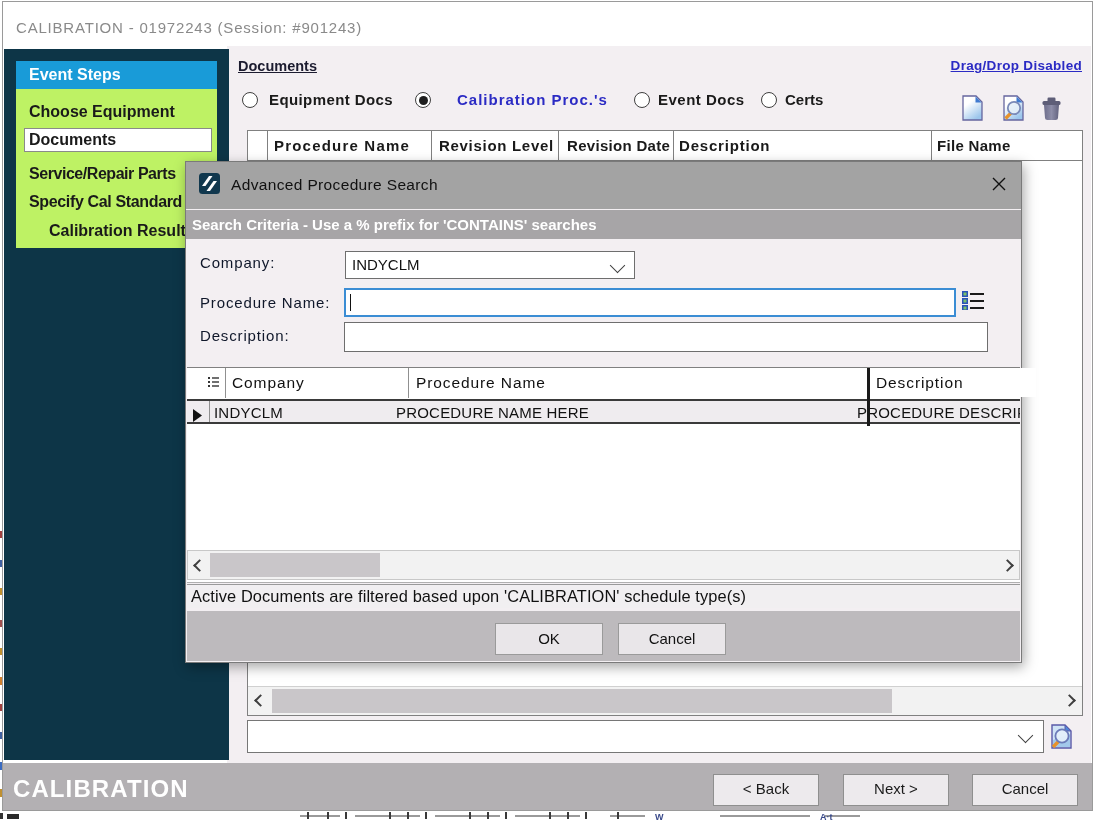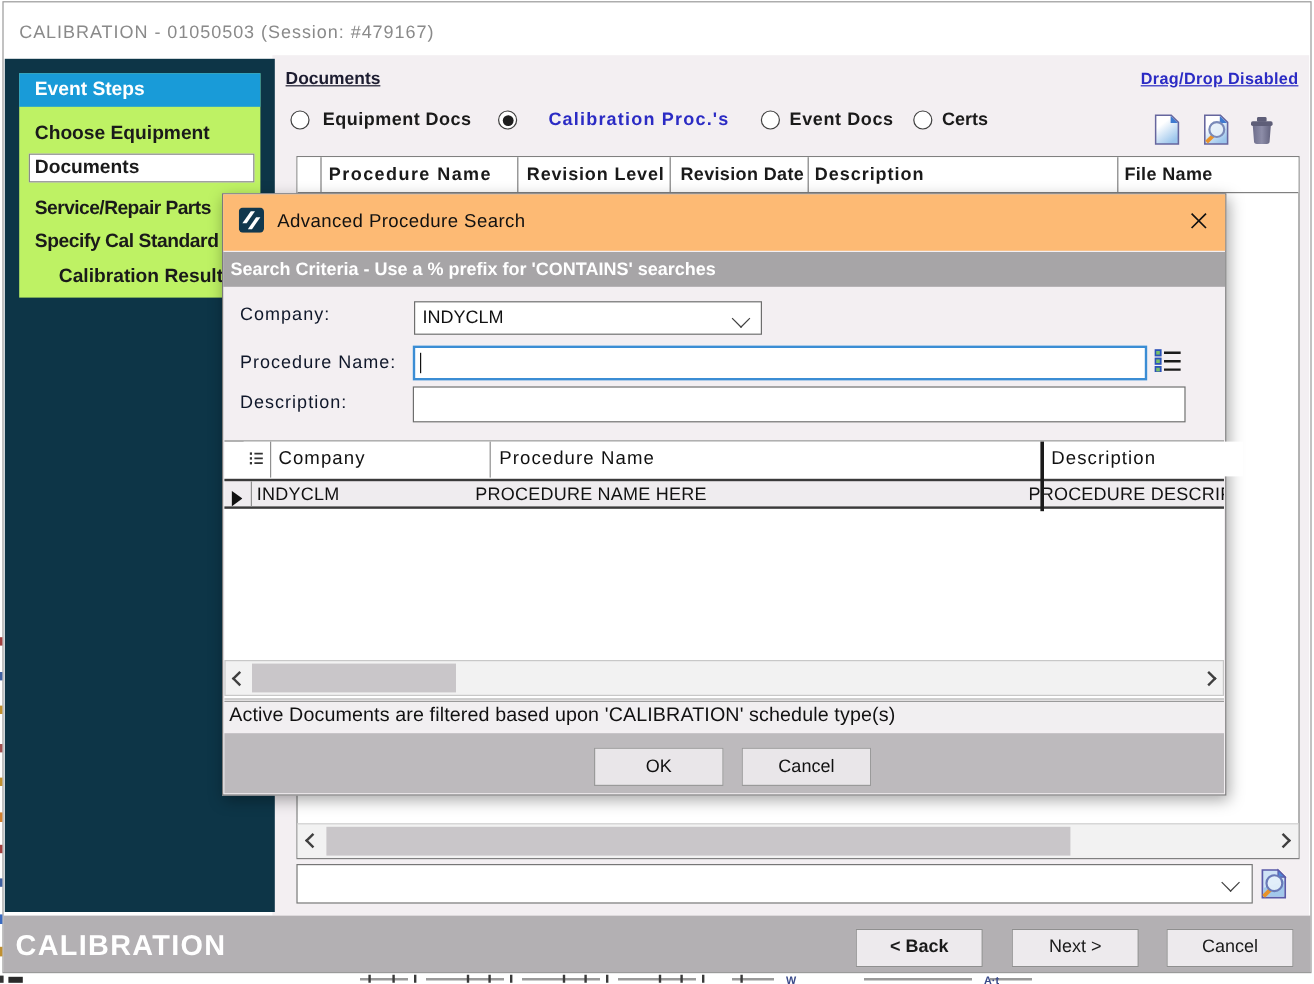--- a/index.html
+++ b/index.html
@@ -36,21 +36,21 @@
 .chev{position:absolute;width:10px;height:10px;border-left:1.7px solid #404040;border-bottom:1.7px solid #404040;
   transform:rotate(-45deg);}
 
 .bbar{left:3px;top:763px;width:1089px;height:47px;background:#b3b0b3;}
 .bbar .cap{position:absolute;left:10px;top:12px;font-size:24px;font-weight:bold;color:#fff;letter-spacing:1.1px;}
 .btn{position:absolute;background:#edeaed;border:1px solid #8f8f8f;font-size:15px;color:#1a1a1a;
   text-align:center;line-height:28px;}
 
 .dlg{left:185px;top:161px;width:835px;height:500px;background:#f3eff2;border:1px solid #7a7a7a;
   box-shadow:2px 4px 12px rgba(0,0,0,0.35);}
-.dtitle{left:0;top:0;width:835px;height:47px;background:#fdba74;}
+.dtitle{left:0;top:0;width:835px;height:47px;background:#a3a3a3;}
 .dtext{position:absolute;left:45px;top:14px;font-size:15.5px;color:#111;letter-spacing:0.35px;}
 .gband{left:0;top:48px;width:835px;height:29px;background:#a7a5a7;color:#fff;font-weight:bold;
   font-size:15px;line-height:29px;padding-left:6px;box-sizing:border-box;}
 .dlbl{left:14px;font-size:15px;color:#0f172a;white-space:nowrap;letter-spacing:0.85px;}
 .dd{left:159px;top:89px;width:282px;height:26px;background:#fff;border:1px solid #6e6e6e;
   font-size:15px;color:#111;line-height:26px;padding-left:6px;box-sizing:content-box;}
 .pninput{left:158px;top:126px;width:608px;height:25px;background:#fff;border:2px solid #3b8dd4;}
 .dscinput{left:158px;top:160px;width:642px;height:28px;background:#fff;border:1px solid #6e6e6e;}
 
 .dgrid{left:1px;top:205px;width:833px;height:214px;background:#fff;border-top:1px solid #808080;border-bottom:1px solid #b0b0b0;}
@@ -62,21 +62,21 @@
 .gsep{position:absolute;top:0;width:1px;background:#909090;}
 .dstat{left:1px;top:422px;width:833px;height:24px;background:#f1eff1;border-top:1px solid #9a9a9a;
   font-size:16.4px;color:#111;line-height:23px;padding-left:4px;box-sizing:border-box;letter-spacing:0.1px;}
 .dfoot{left:1px;top:449px;width:833px;height:50px;background:#bdbabd;}
 .dbtn{position:absolute;top:12px;width:108px;height:32px;background:#e9e6e9;border:1px solid #9a9a9a;
   font-size:15px;color:#111;text-align:center;line-height:29px;box-sizing:border-box;}
 </style>
 </head>
 <body>
 <div class="abs win"></div>
-<div class="abs titletext">CALIBRATION - 01050503 (Session: #479167)</div>
+<div class="abs titletext">CALIBRATION - 01972243 (Session: #901243)</div>
 <div class="abs mainbg"></div>
 <div class="abs sidebar">
   <div class="abs menubox">
     <div class="abs menuhead">Event Steps</div>
     <div class="abs mi" style="top:42px;">Choose Equipment</div>
     <div class="abs docbox">Documents</div>
     <div class="abs mi" style="top:104px;letter-spacing:-0.45px;">Service/Repair Parts</div>
     <div class="abs mi" style="top:132px;letter-spacing:-0.35px;">Specify Cal Standard</div>
     <div class="abs mi" style="top:161px;margin-left:20px;">Calibration Results</div>
   </div>
@@ -151,21 +151,21 @@
 <svg class="abs" style="left:1049px;top:723px;" width="26" height="27" viewBox="0 0 26 27">
   <path d="M3 2 L16 2 L22 8 L22 25 L3 25 Z" fill="#cfe3f6" stroke="#5a5aa8" stroke-width="1.4"></path>
   <path d="M16 2 L16 8 L22 8 Z" fill="#4f86d8" stroke="#5a5aa8" stroke-width="1"></path>
   <path d="M4 24 L21 24 L21 11 L4 17 Z" fill="#9cc4ea" opacity="0.9"></path>
   <line x1="4" y1="24" x2="10" y2="18" stroke="#e8922a" stroke-width="3.4"></line>
   <circle cx="13" cy="13" r="6.6" fill="#e4f0fa" fill-opacity="0.92" stroke="#6a7ab8" stroke-width="1.8"></circle>
 </svg>
 
 <div class="abs bbar">
   <div class="cap">CALIBRATION</div>
-  <div class="btn" style="left:710px;top:11px;width:104px;height:30px;font-weight:bold;">&lt; Back</div>
+  <div class="btn" style="left:710px;top:11px;width:104px;height:30px;">&lt; Back</div>
   <div class="btn" style="left:840px;top:11px;width:104px;height:30px;">Next &gt;</div>
   <div class="btn" style="left:969px;top:11px;width:104px;height:30px;">Cancel</div>
 </div>
 
 <div class="abs dlg">
   <div class="abs dtitle">
     <svg class="abs" style="left:13px;top:11px;" width="21" height="21" viewBox="0 0 21 21">
       <rect x="0" y="0" width="21" height="21" rx="3.5" fill="#11384e"></rect>
       <path d="M3 13 L10 3 L13.5 3 L6.5 13 Z" fill="#fff"></path>
       <path d="M7.5 18 L14.5 8 L18 8 L11 18 Z" fill="#fff"></path>

